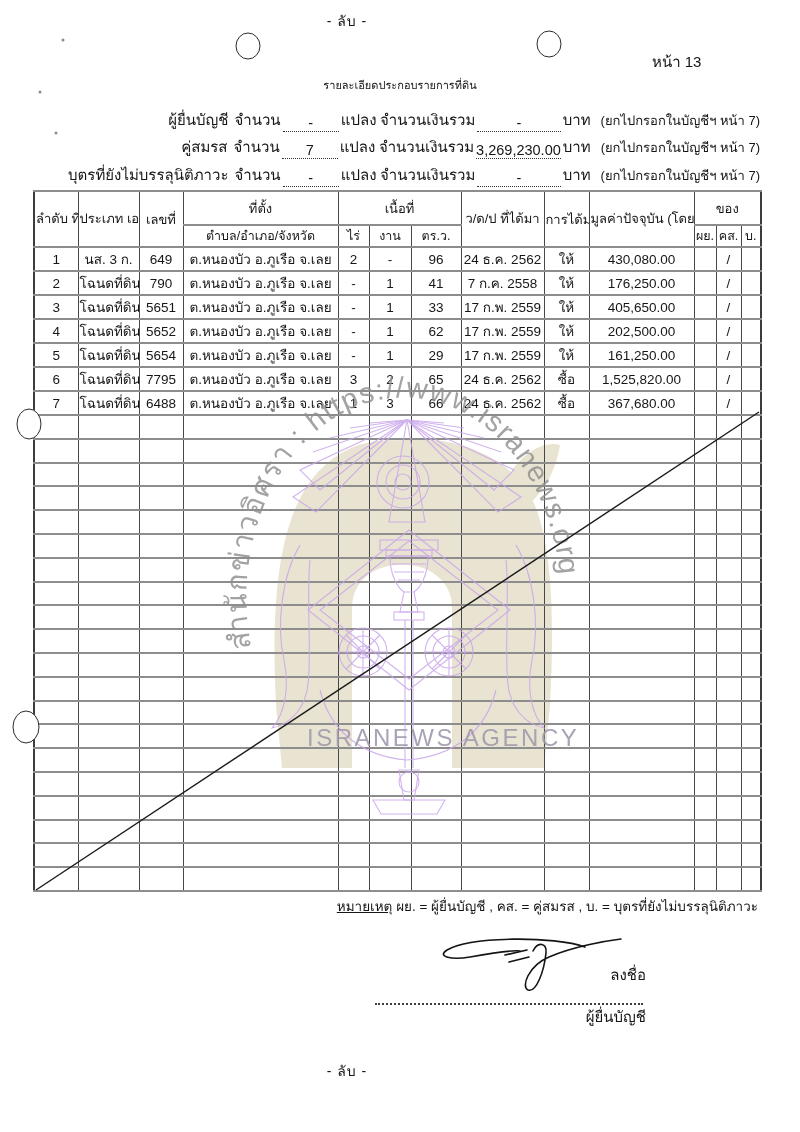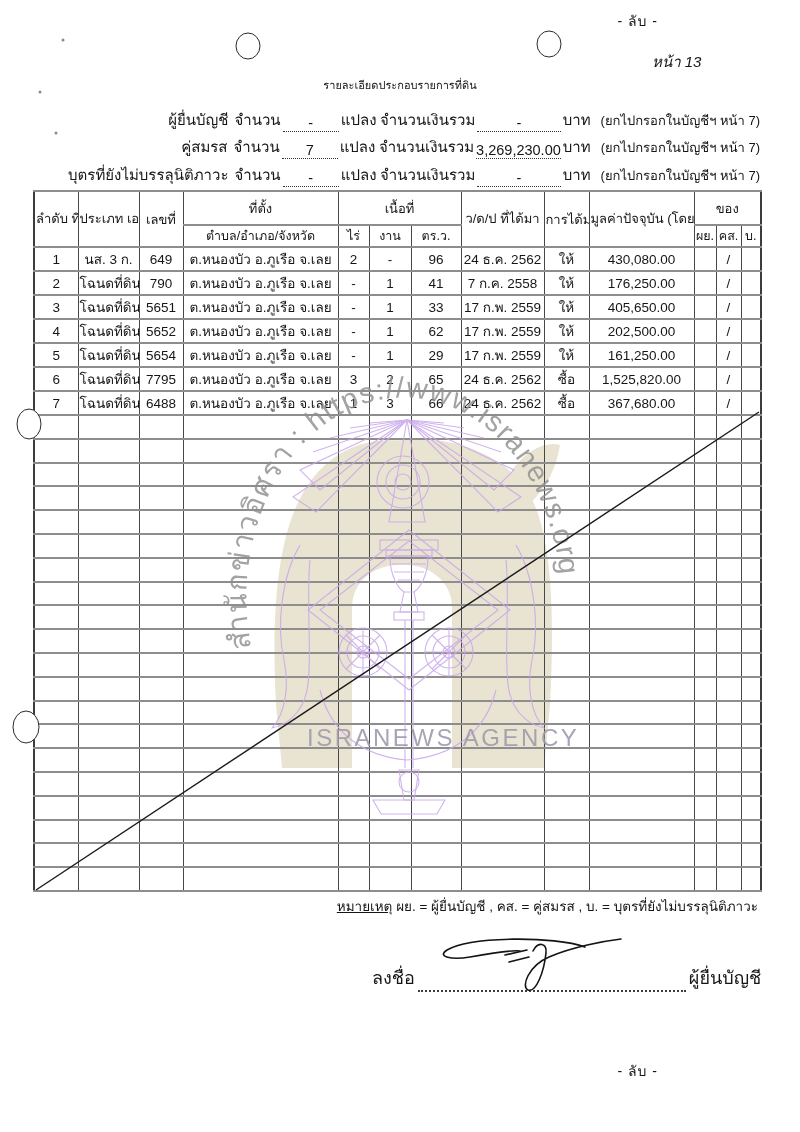--- a/index.html
+++ b/index.html
@@ -2,22 +2,22 @@
 <html><head>
 <meta charset="utf-8">
 <style>
   html,body{margin:0;padding:0;}
   body{
     width:800px;height:1132px;position:relative;background:#ffffff;overflow:hidden;
     font-family:"Liberation Sans","DejaVu Sans",sans-serif;color:#161616;
   }
   .abs{position:absolute;}
   
-  .secret{width:658px;text-align:right;font-size:14px;letter-spacing:1px;}
-  .pageno{font-size:15px;font-style:italic;}
+  .secret{width:658px;text-align:center;font-size:14px;letter-spacing:1px;margin-left:18px;}
+  .pageno{font-size:15px;}
   .doc-title{width:800px;text-align:center;font-size:11px;}
   
   .summary{left:0;top:104px;width:760px;}
   .sline{display:flex;align-items:flex-end;height:27.5px;font-size:15px;white-space:nowrap;}
   .sline .who{width:260px;text-align:right;padding-right:6px;}
   .sline .gap{width:4px;}
   .dotfill{display:inline-block;border-bottom:1.6px dotted #333;text-align:center;
            font-size:14.5px;line-height:15px;margin:0 2px;}
   .dot-count{width:64px;}
   .dot-total{width:95px;}
@@ -35,21 +35,21 @@
   th.ml{white-space:pre-line;line-height:1.15;}
   thead tr.h1 th{height:32px;}
   thead tr.h2 th{height:20px;font-size:12.5px;}
   tbody tr.data td{height:21px;font-size:13.5px;}
   tbody tr.empty-row td{height:21.8px;}
   td.val{text-align:right;padding-right:12px;}
   td.loc{font-size:13.2px;}
   
   .footnote{top:895px;right:42px;font-size:13.5px;white-space:nowrap;}
   .footnote u{text-decoration:underline;}
-  .sigline{top:963px;left:372px;display:flex;align-items:flex-end;font-size:18px;white-space:nowrap;}
+  .sigline{top:963px;left:372px;display:flex;align-items:flex-end;font-size:15px;white-space:nowrap;flex-direction:column;}
   .sig-dots{display:inline-block;width:268px;border-bottom:2px dotted #3d3d3d;height:16px;margin:0 3px;}
   
   #under-layer{left:0;top:0;z-index:0;pointer-events:none;}
   .content{position:absolute;z-index:1;}
   #over-layer{left:0;top:0;z-index:2;pointer-events:none;}
 </style>
 </head>
 <body>
 
 <svg id="under-layer" class="abs" width="800" height="1132" viewBox="0 0 800 1132">

